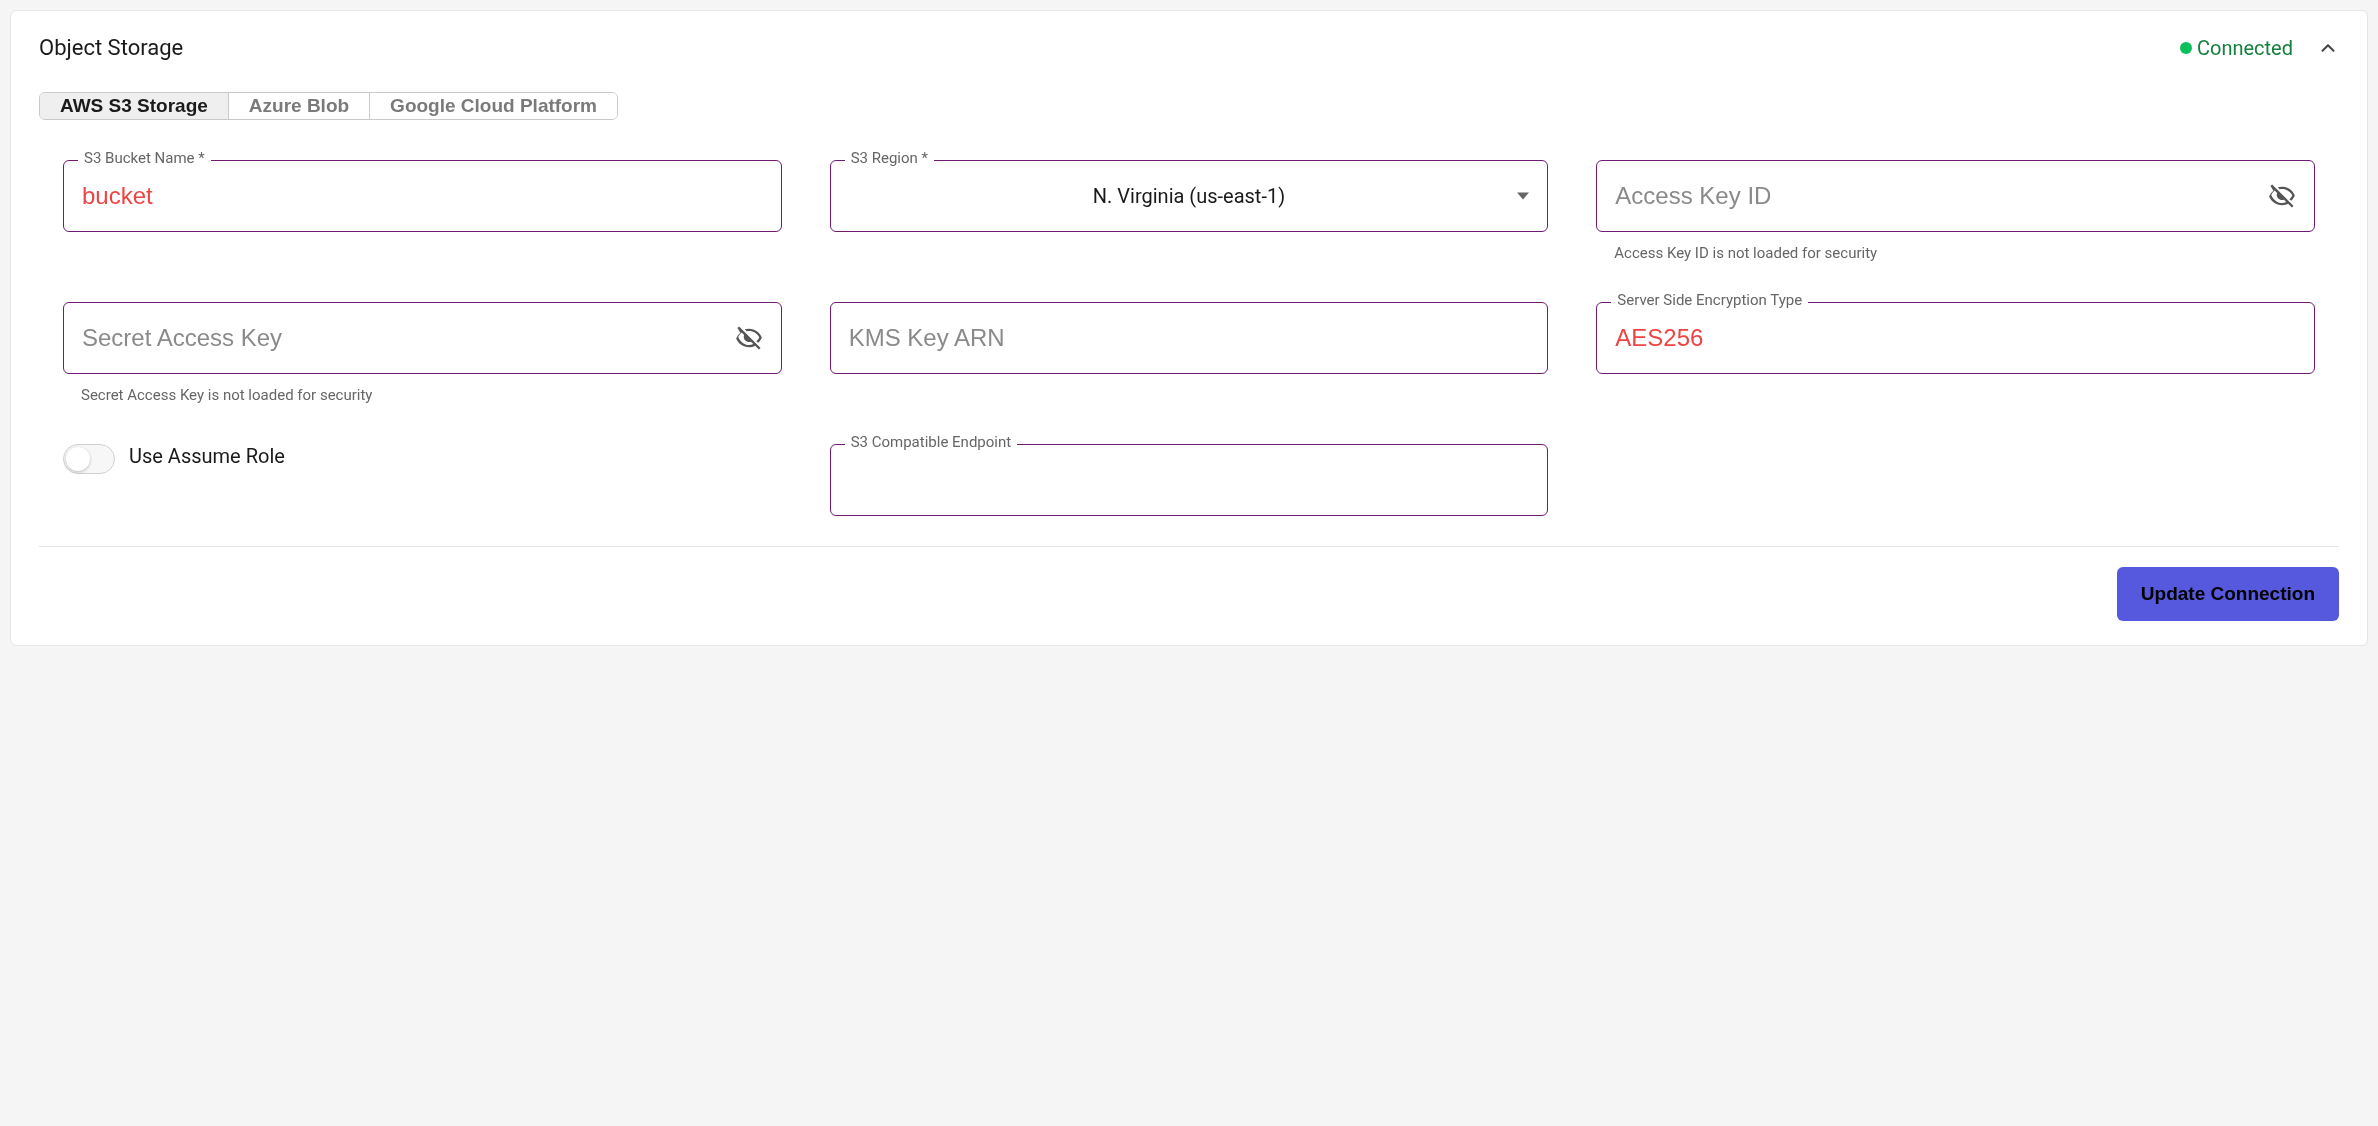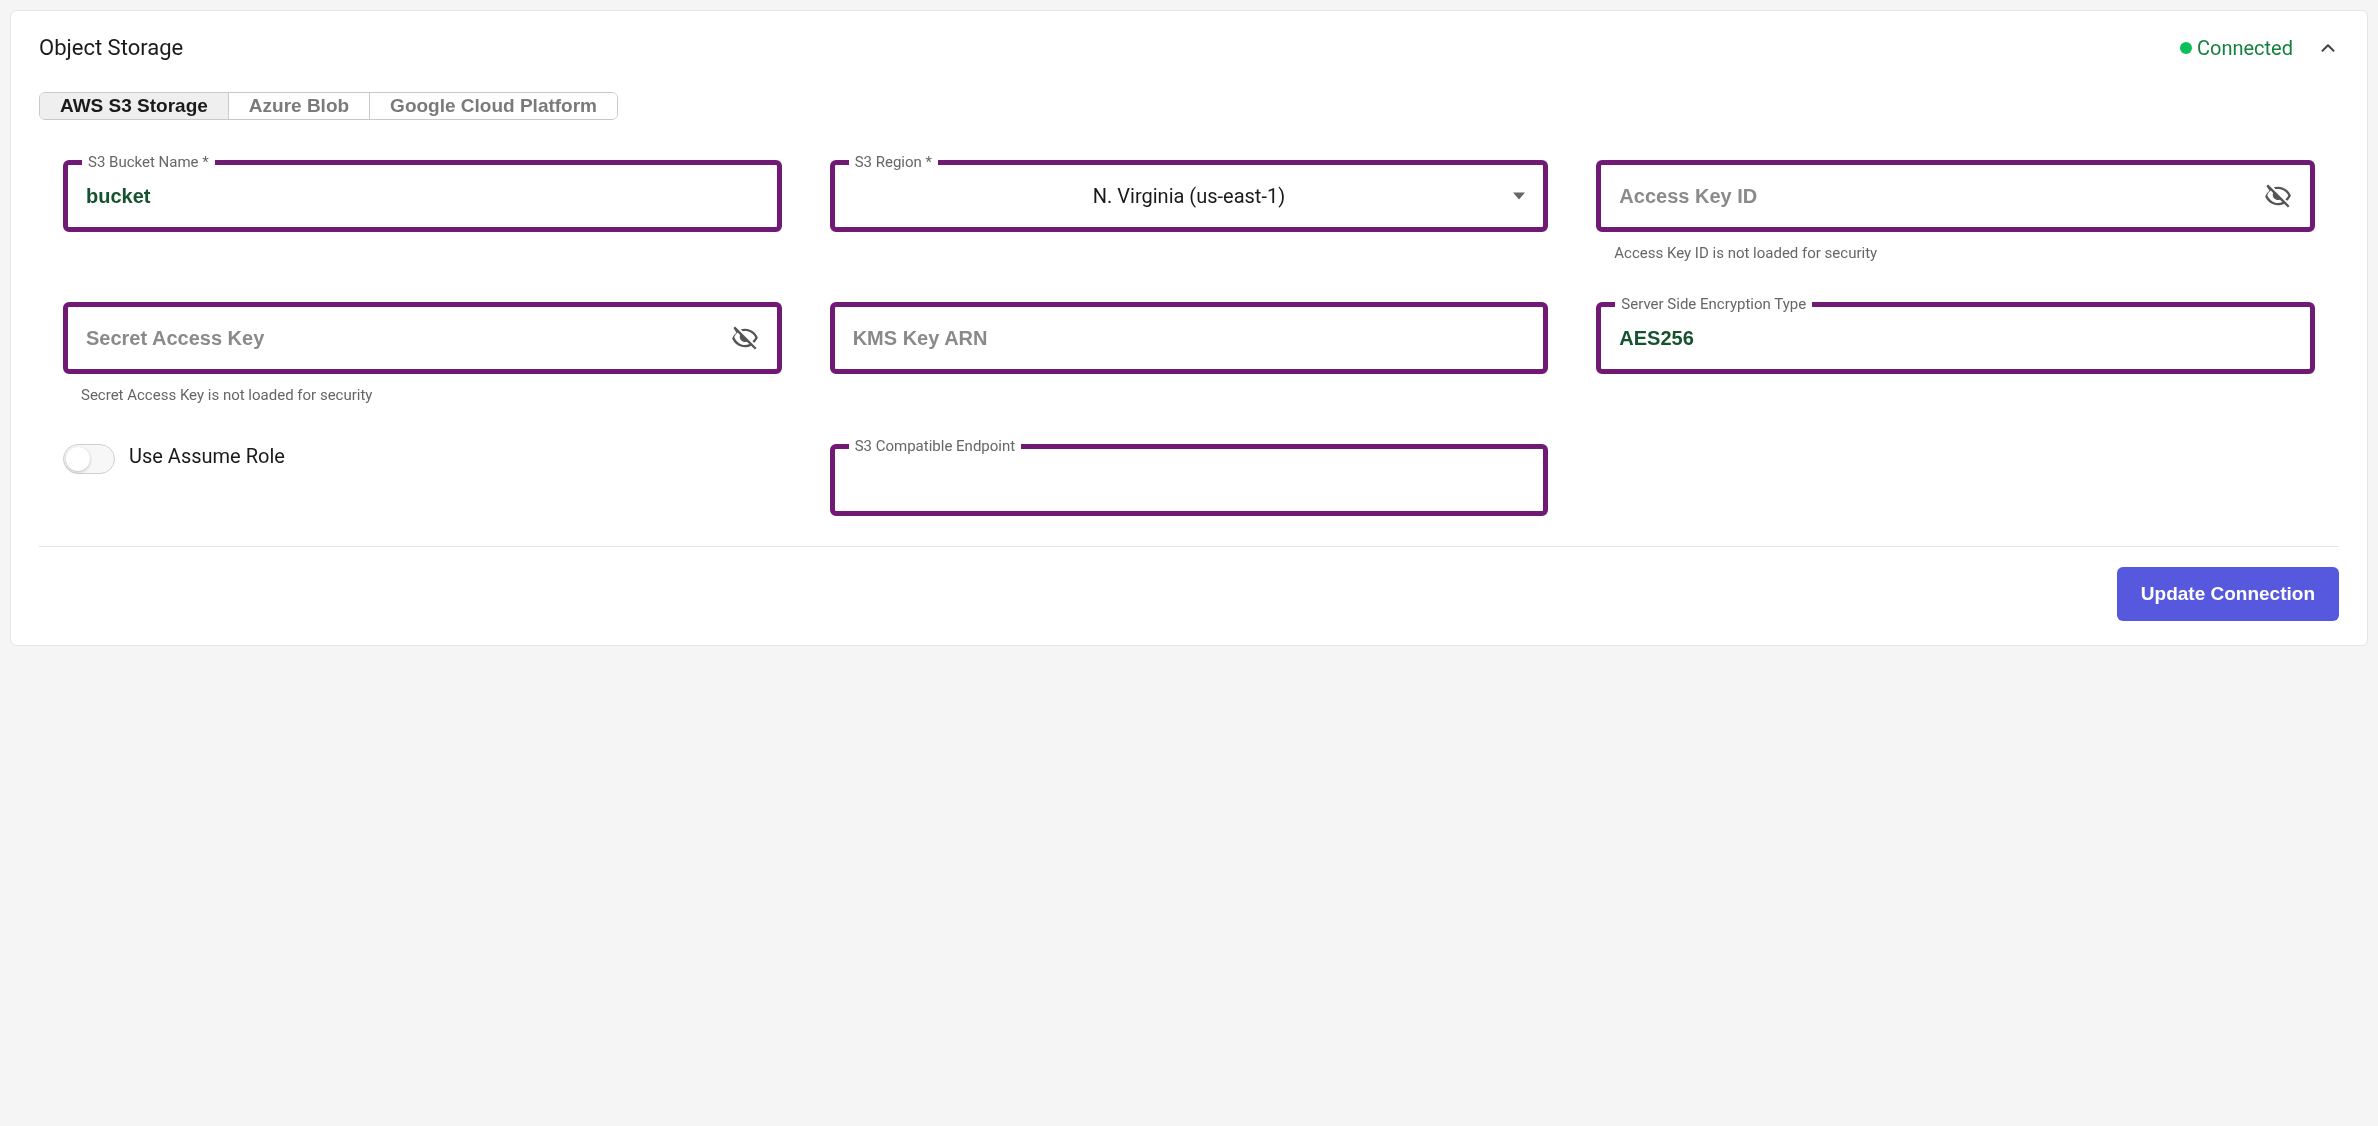--- a/index.html
+++ b/index.html
@@ -81,45 +81,44 @@
       gap: 40px 48px;
       padding-left: 24px;
       padding-right: 24px;
       margin-bottom: 30px;
     }
     .field {
       position: relative;
     }
     .field-box {
       position: relative;
-      border: 5px solid #701a75;
+      border: 1px solid #701a75;
       border-radius: 6px;
       height: 72px;
       display: flex;
       align-items: center;
       padding: 0 18px;
     }
     .float-label {
       position: absolute;
       top: -10px;
       left: 14px;
       background: #fff;
       padding: 0 6px;
       font-size: 15px;
       color: #666;
       line-height: 1;
     }
     .field-input {
       flex: 1;
       border: none;
       outline: none;
-      font-size: 20px;
-      color: #14532d;
+      font-size: 24px;
+      color: #ef4444;
       background: transparent;
-      font-weight: bold;
     }
     .field-input::placeholder {
       color: #8a8a8a;
     }
     .select-box {
       justify-content: center;
       position: relative;
     }
     .select-value {
       font-size: 20px;
@@ -180,21 +179,21 @@
       border: none;
       border-top: 1px solid #e5e5e5;
       margin: 0 0 20px 0;
     }
     .footer {
       display: flex;
       justify-content: flex-end;
     }
     .primary-btn {
       background: #5658dd;
-      color: #ffffff;
+      color: #000000;
       border: none;
       border-radius: 6px;
       padding: 16px 24px;
       font-size: 19px;
       font-weight: 700;
       cursor: pointer;
     }
     .empty-cell { visibility: hidden; }
   </style>
 </head>

